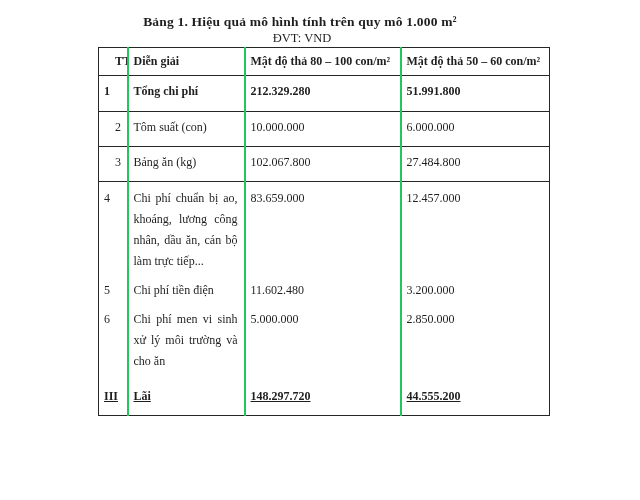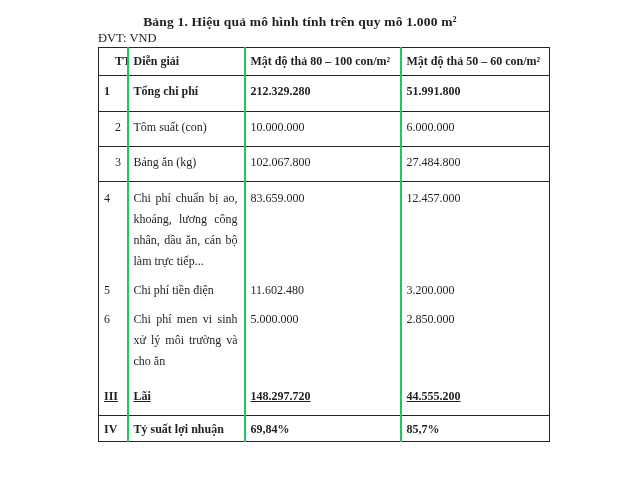--- a/index.html
+++ b/index.html
@@ -16,21 +16,21 @@
     padding-top: 13px;
     text-align: center;
     font-weight: bold;
     font-size: 13.5px;
     line-height: 17px;
     letter-spacing: 0.2px;
   }
   .unit-label {
     margin-left: 98px;
     width: 408px;
-    text-align: left;
+    text-align: center;
     font-size: 12.5px;
     line-height: 15px;
     margin-top: 1px;
   }
 
   table.main {
     margin-left: 98px;
     margin-top: 1px;
     width: 451px;
     border-collapse: collapse;
@@ -130,22 +130,16 @@
         <td class="just">Chi phí men vi sinh xử lý môi trường và cho ăn</td>
         <td>5.000.000</td>
         <td>2.850.000</td>
       </tr>
       <tr class="r7 hb bold">
         <td>III</td>
         <td>Lãi</td>
         <td>148.297.720</td>
         <td>44.555.200</td>
       </tr>
-      <tr class="r8 bold">
-        <td>IV</td>
-        <td>Tỷ suất lợi nhuận</td>
-        <td>69,84%</td>
-        <td>85,7%</td>
-      </tr>
     </tbody>
   </table>
 
 </div>
 
 </body></html>

